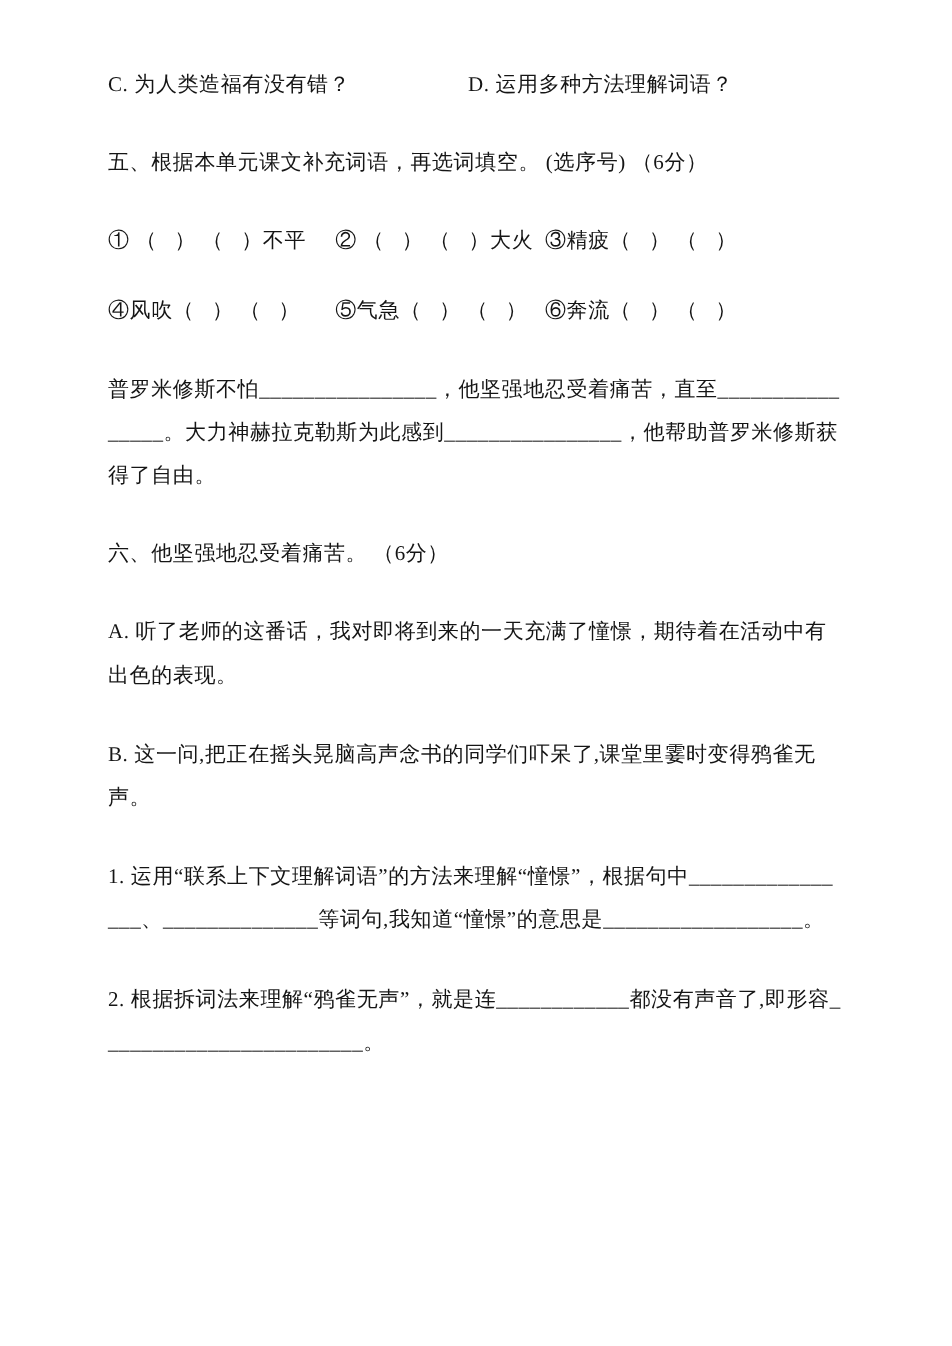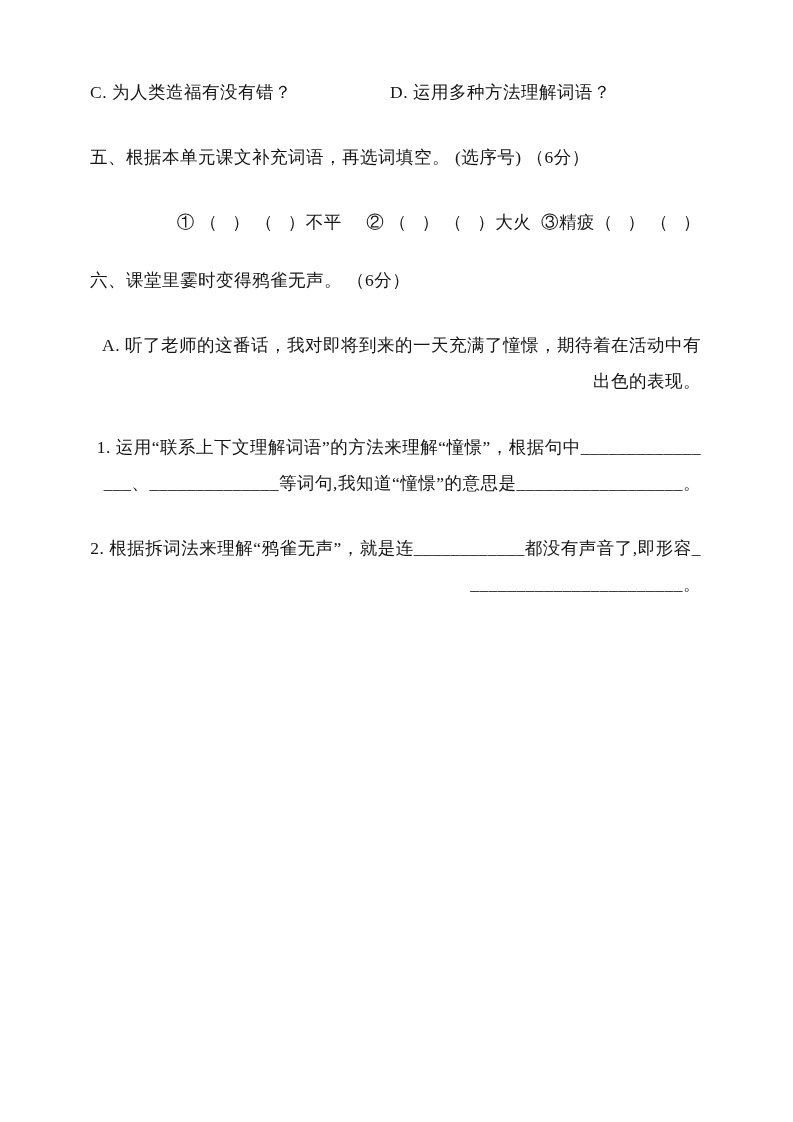--- a/index.html
+++ b/index.html
@@ -7,33 +7,32 @@
     padding: 0;
     background: #ffffff;
   }
   .page {
     position: relative;
     width: 793px;
     height: 1122px;
     margin: 0 auto;
     background: #ffffff;
     box-sizing: border-box;
-    padding: 78px 92px 40px 90px;
+    padding: 56px 92px 40px 90px;
     font-family: "Liberation Serif", "DejaVu Serif", serif;
     font-size: 17.5px;
     color: #151515;
     overflow: hidden;
   }
   .para {
     margin: 0 0 30px 0;
     line-height: 2.05;
     white-space: pre-wrap;
     word-break: break-all;
     letter-spacing: 0.5px;
-    text-align: right;
   }
   .para.tight {
     margin-bottom: 22px;
   }
   .options-row {
     display: flex;
     margin: 0 0 34px 0;
     line-height: 1.6;
     letter-spacing: 0.5px;
   }
@@ -57,26 +56,29 @@
 
   <div class="options-row">
     <span class="opt-c">C. 为人类造福有没有错？</span>
     <span class="opt-d">D. 运用多种方法理解词语？</span>
   </div>
 
   <p class="heading">五、根据本单元课文补充词语，再选词填空。 (选序号)  （6分）</p>
 
   <p class="para tight">① （   ） （   ）不平     ② （   ） （   ）大火  ③精疲（   ） （   ）</p>
 
+  <p class="para">④风吹（   ） （   ）      ⑤气急（   ） （   ）   ⑥奔流（   ） （   ）</p>
 
+  <p class="para">普罗米修斯不怕________________，他坚强地忍受着痛苦，直至________________。大力神赫拉克勒斯为此感到________________，他帮助普罗米修斯获得了自由。</p>
 
-  <p class="heading">六、课堂里霎时变得鸦雀无声。 （6分）</p>
+  <p class="heading">六、他坚强地忍受着痛苦。 （6分）</p>
 
   <p class="para">A. 听了老师的这番话，我对即将到来的一天充满了憧憬，期待着在活动中有出色的表现。</p>
 
+  <p class="para">B. 这一问,把正在摇头晃脑高声念书的同学们吓呆了,课堂里霎时变得鸦雀无声。</p>
 
   <p class="para">1. 运用“联系上下文理解词语”的方法来理解“憧憬”，根据句中________________、______________等词句,我知道“憧憬”的意思是__________________。</p>
 
   <p class="para">2. 根据拆词法来理解“鸦雀无声”，就是连____________都没有声音了,即形容________________________。</p>
 
 
 
 </div>
 
 </body></html>

